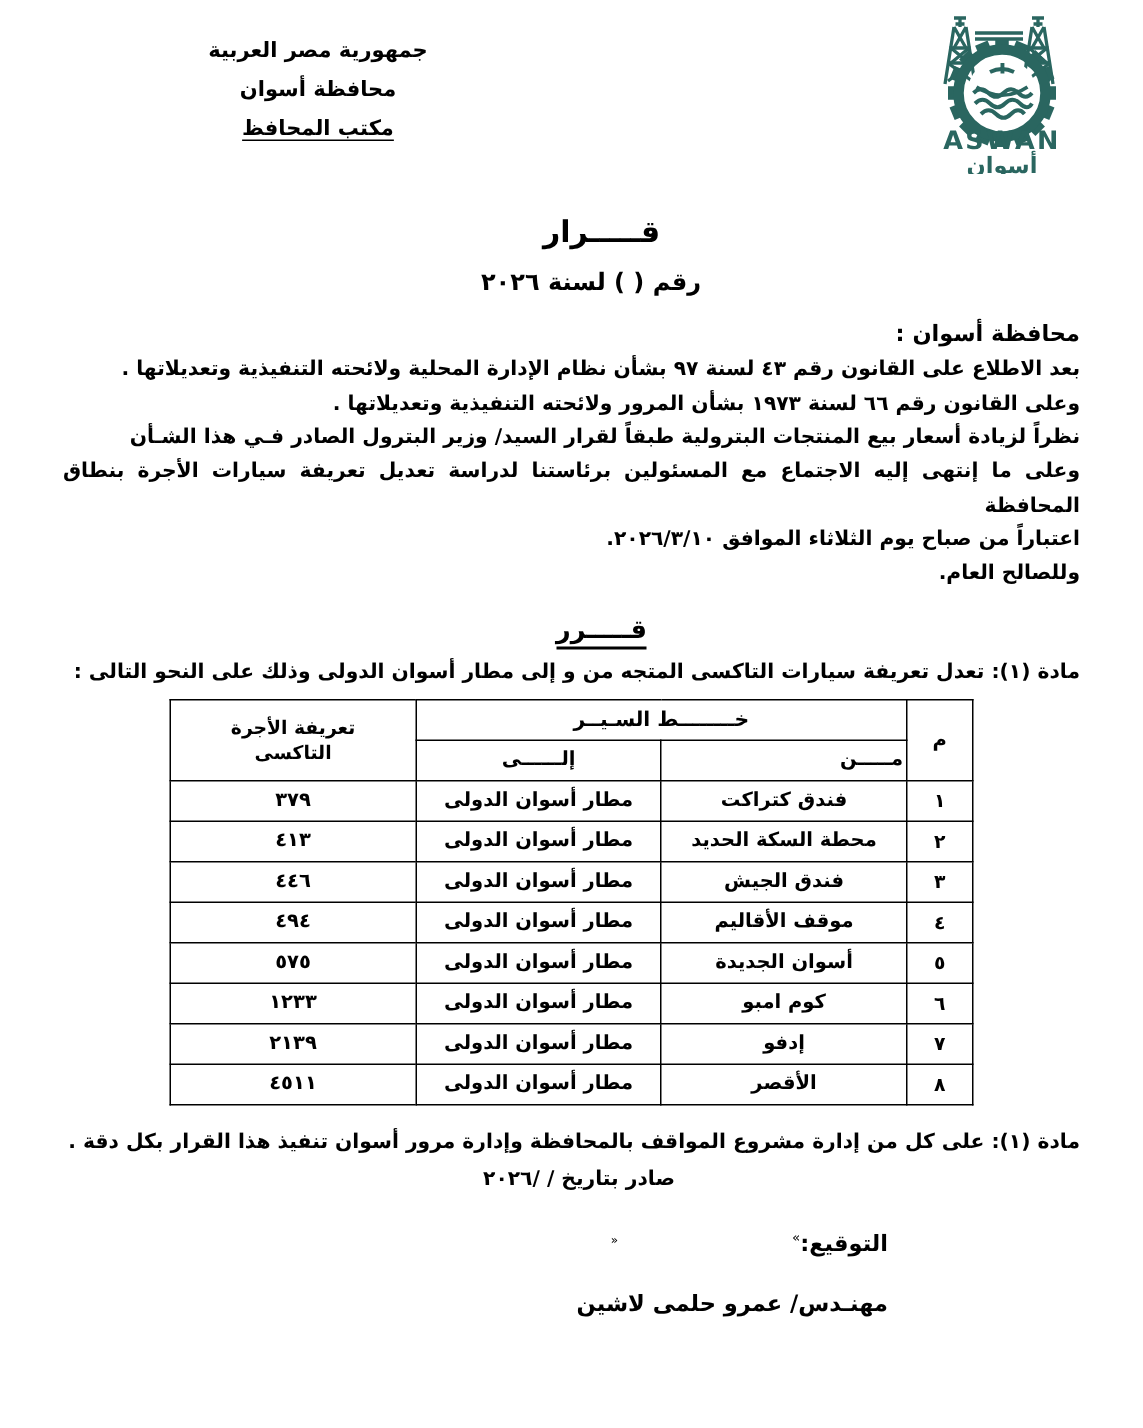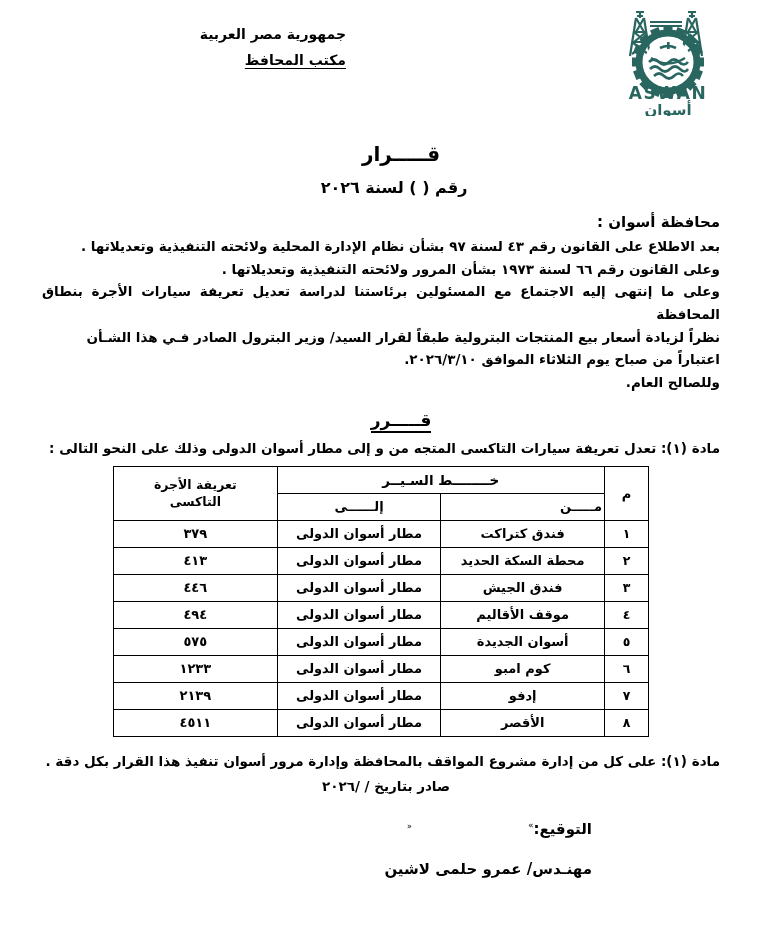--- a/index.html
+++ b/index.html
@@ -31,24 +31,24 @@
     position: absolute;
     right: 32px;
     top: 4px;
     width: 124px;
     height: 112px;
   }
   .logo-wrap svg { display: block; }
 
   .header-text {
     position: absolute;
-    left: 46px;
+    left: 62px;
     top: 22px;
     width: 300px;
-    text-align: right;
+    text-align: center;
     direction: rtl;
   }
   .header-text div {
     font-size: 14px;
     font-weight: bold;
     line-height: 1.85;
     letter-spacing: 0.3px;
   }
   .header-text div.underlined {
     text-decoration: underline;
@@ -277,35 +277,36 @@
         </g>
 
         <text x="62" y="95" text-anchor="middle" fill="#2a6660" font-family="'DejaVu Sans','Liberation Sans',sans-serif" font-size="17" font-weight="bold" letter-spacing="1.5">ASWAN</text>
 
         <text x="62" y="111" text-anchor="middle" fill="#2a6660" font-family="'DejaVu Sans','Liberation Sans',sans-serif" font-size="15" font-weight="bold">أسوان</text>
       </svg>
     </div>
 
     <div class="header-text">
       <div>جمهورية مصر العربية</div>
+      <div>محافظة أسوان</div>
       <div class="underlined">مكتب المحافظ</div>
     </div>
   </div>
 
   <div class="decree-title">
     <span>قـــــرار</span>
   </div>
   <div class="decree-number">رقم (    ) لسنة ٢٠٢٦</div>
 
   <div class="body-block">
     <div class="gov-label">محافظة أسوان :</div>
     <div class="para-line">بعد الاطلاع على القانون رقم ٤٣ لسنة ٩٧ بشأن نظام الإدارة المحلية ولائحته التنفيذية وتعديلاتها .</div>
     <div class="para-line">وعلى القانون رقم ٦٦ لسنة ١٩٧٣ بشأن المرور ولائحته التنفيذية وتعديلاتها .</div>
+    <div class="para-line">نظراً لزيادة أسعار بيع المنتجات البترولية طبقاً لقرار السيد/ وزير البترول الصادر فـي هذا الشـأن</div>
     <div class="para-line">وعلى ما إنتهى إليه الاجتماع مع المسئولين برئاستنا لدراسة تعديل تعريفة سيارات الأجرة بنطاق المحافظة</div>
-    <div class="para-line">نظراً لزيادة أسعار بيع المنتجات البترولية طبقاً لقرار السيد/ وزير البترول الصادر فـي هذا الشـأن</div>
     <div class="para-line right-end">اعتباراً من صباح يوم الثلاثاء الموافق ٢٠٢٦/٣/١٠.</div>
     <div class="para-line right-end">وللصالح العام.</div>
   </div>
 
   <div class="qarrar">
     <span>قـــــرر</span>
   </div>
 
   <div class="article">
     <span class="art-num">مادة (١):</span>

